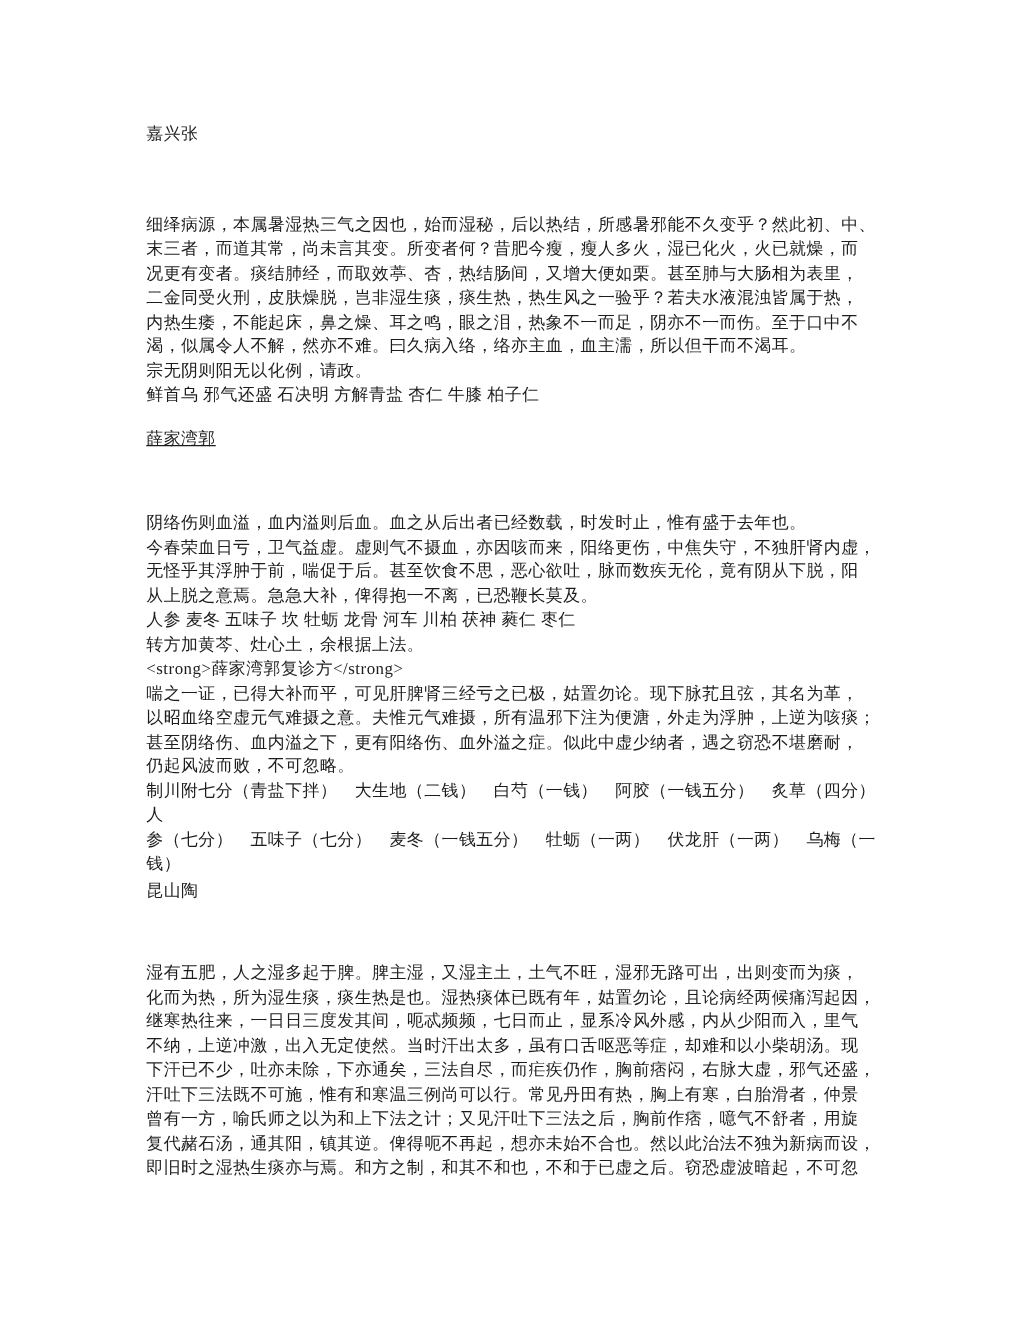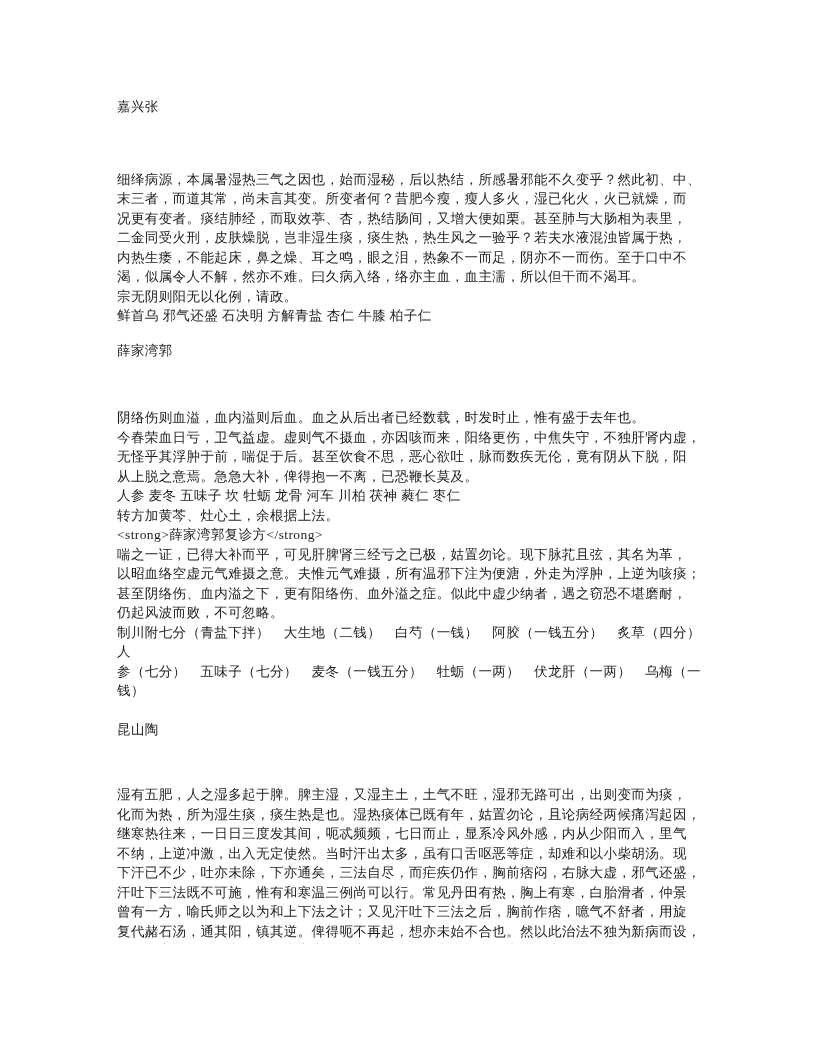--- a/index.html
+++ b/index.html
@@ -24,22 +24,22 @@
   .case-heading {
     font-weight: normal;
     margin: 0;
   }
   .case-body {
     white-space: pre-line;
     margin: 0;
     max-width: 612px;
   }
   #section-1 .case-heading { margin-bottom: 53px; }
-  #section-2 .case-heading { margin-top: 15px; margin-bottom: 48px; }
-  #section-3 .case-heading { margin-top: 19px;  margin-bottom: 46px; }
+  #section-2 .case-heading { margin-top: 15px; margin-bottom: 48px; text-decoration: underline; }
+  #section-3 .case-heading { margin-top: 2px;  margin-bottom: 46px; }
 </style>
 </head>
 <body>
 
 <div class="page">
 
   <section id="section-1">
     <div class="case-heading">嘉兴张</div>
     <div class="case-body">细绎病源，本属暑湿热三气之因也，始而湿秘，后以热结，所感暑邪能不久变乎？然此初、中、
 末三者，而道其常，尚未言其变。所变者何？昔肥今瘦，瘦人多火，湿已化火，火已就燥，而

